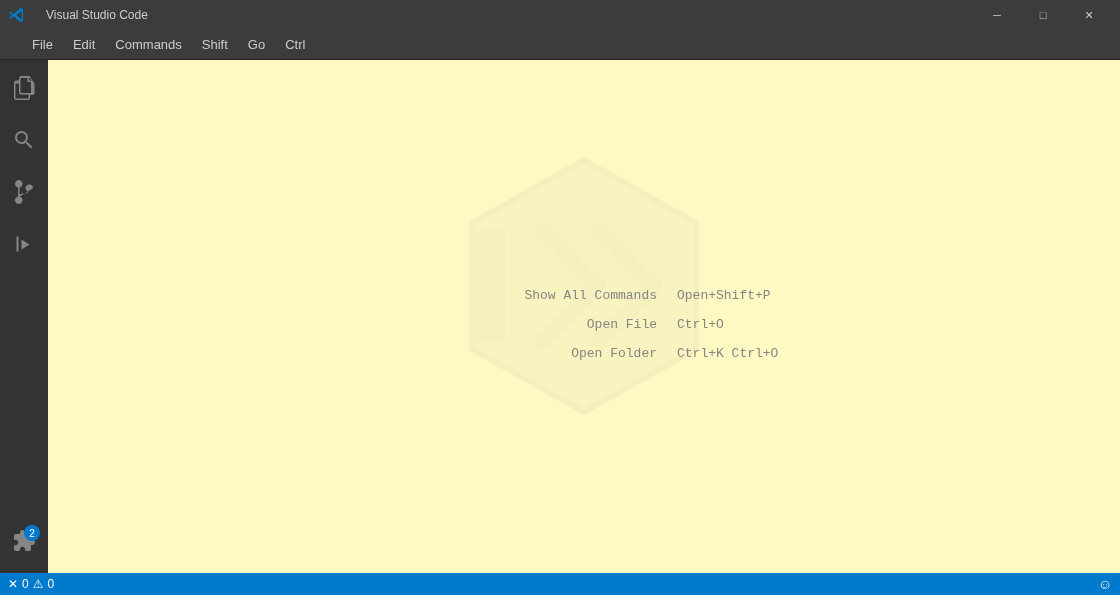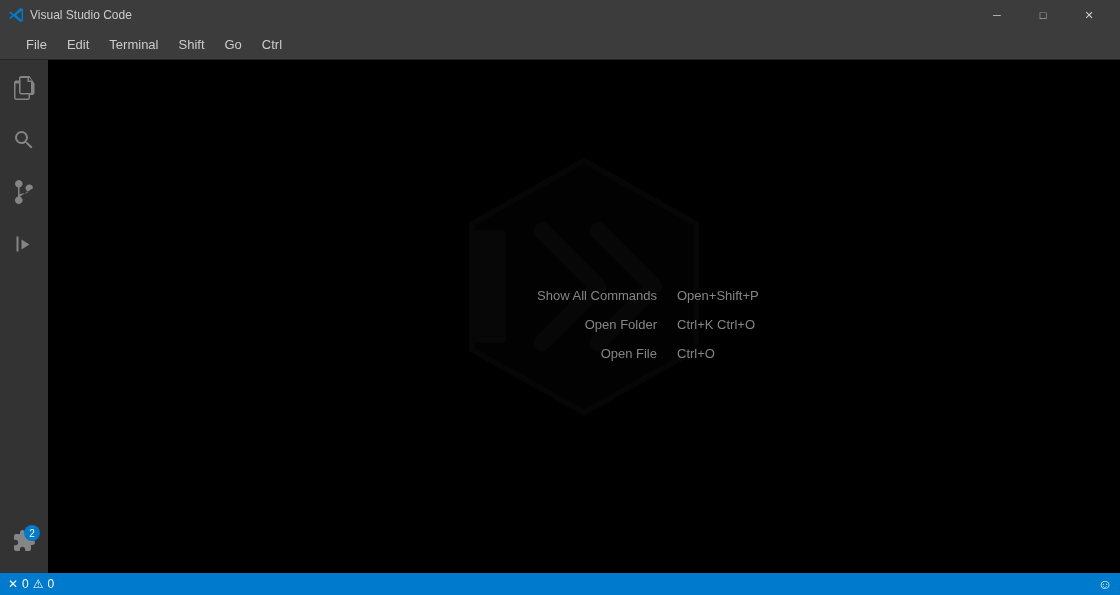--- a/index.html
+++ b/index.html
@@ -13,20 +13,21 @@
     }
 
     
     #titlebar {
       height: 30px;
       background: #3c3c3c;
       display: flex;
       align-items: center;
       padding: 0 8px;
       user-select: none;
+      gap: 16px;
     }
     #titlebar-icon {
       width: 16px;
       height: 16px;
       margin-right: 6px;
       display: flex;
       align-items: center;
       justify-content: center;
     }
     #titlebar-title {
@@ -48,21 +49,21 @@
       font-size: 11px;
       color: #ccc;
     }
 
     
     #menubar {
       height: 30px;
       background: #3c3c3c;
       display: flex;
       align-items: center;
-      padding: 0 16px;
+      padding: 0 22px;
       border-bottom: 1px solid #252525;
     }
     .menu-item {
       padding: 4px 10px;
       font-size: 13px;
       color: #ccc;
       cursor: pointer;
       border-radius: 3px;
     }
 
@@ -105,25 +106,26 @@
       height: 16px;
       display: flex;
       align-items: center;
       justify-content: center;
       padding: 0 3px;
     }
 
     
     #editor-area {
       flex: 1;
-      background: #000000;
+      background: #fef9c3;
       display: flex;
       align-items: center;
       justify-content: center;
       position: relative;
+      font-family: Liberation Mono, monospace;
     }
 
     
     #vs-logo {
       position: absolute;
       top: 50%;
       left: 50%;
       transform: translate(-50%, -60%);
       opacity: 0.06;
     }
@@ -193,21 +195,21 @@
   <div id="titlebar-controls">
     <div class="titlebar-btn">─</div>
     <div class="titlebar-btn">□</div>
     <div class="titlebar-btn close">✕</div>
   </div>
 </div>
 
 <div id="menubar">
   <div class="menu-item">File</div>
   <div class="menu-item">Edit</div>
-  <div class="menu-item">Terminal</div>
+  <div class="menu-item">Commands</div>
   <div class="menu-item">Shift</div>
   <div class="menu-item">Go</div>
   <div class="menu-item">Ctrl</div>
 </div>
 
 <div id="main">
 
   <div id="activitybar">
     <div class="activity-icon">
       <svg width="24" height="24" viewBox="0 0 24 24" fill="currentColor">
@@ -251,26 +253,26 @@
         <rect x="10" y="30" width="12" height="40" fill="#777" rx="1"></rect>
       </svg>
     </div>
 
     <div id="shortcuts">
       <div class="shortcut-row">
         <span class="shortcut-label">Show All Commands</span>
         <span class="shortcut-key">Open+Shift+P</span>
       </div>
       <div class="shortcut-row">
+        <span class="shortcut-label">Open File</span>
+        <span class="shortcut-key">Ctrl+O</span>
+      </div>
+      <div class="shortcut-row">
         <span class="shortcut-label">Open Folder</span>
         <span class="shortcut-key">Ctrl+K Ctrl+O</span>
-      </div>
-      <div class="shortcut-row">
-        <span class="shortcut-label">Open File</span>
-        <span class="shortcut-key">Ctrl+O</span>
       </div>
     </div>
 
   </div>
 </div>
 
 <div id="statusbar">
   <div class="status-item">
     <span>✕</span>
     <span>0</span>

